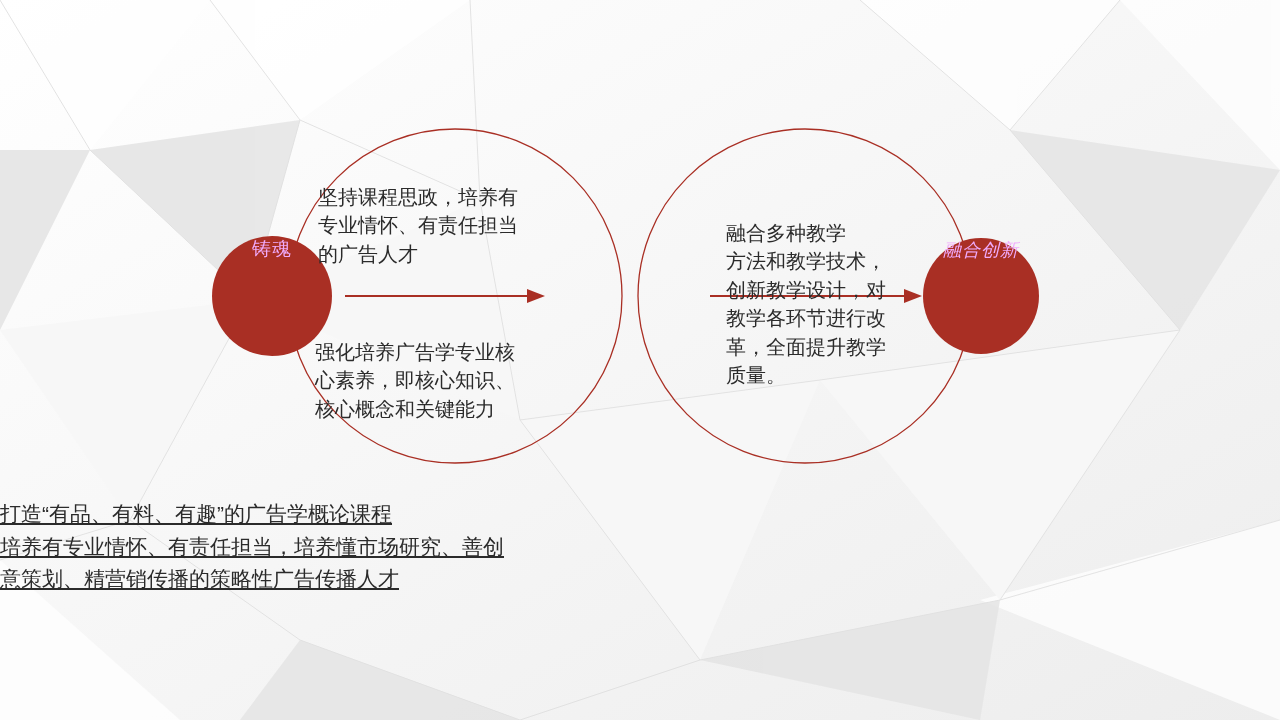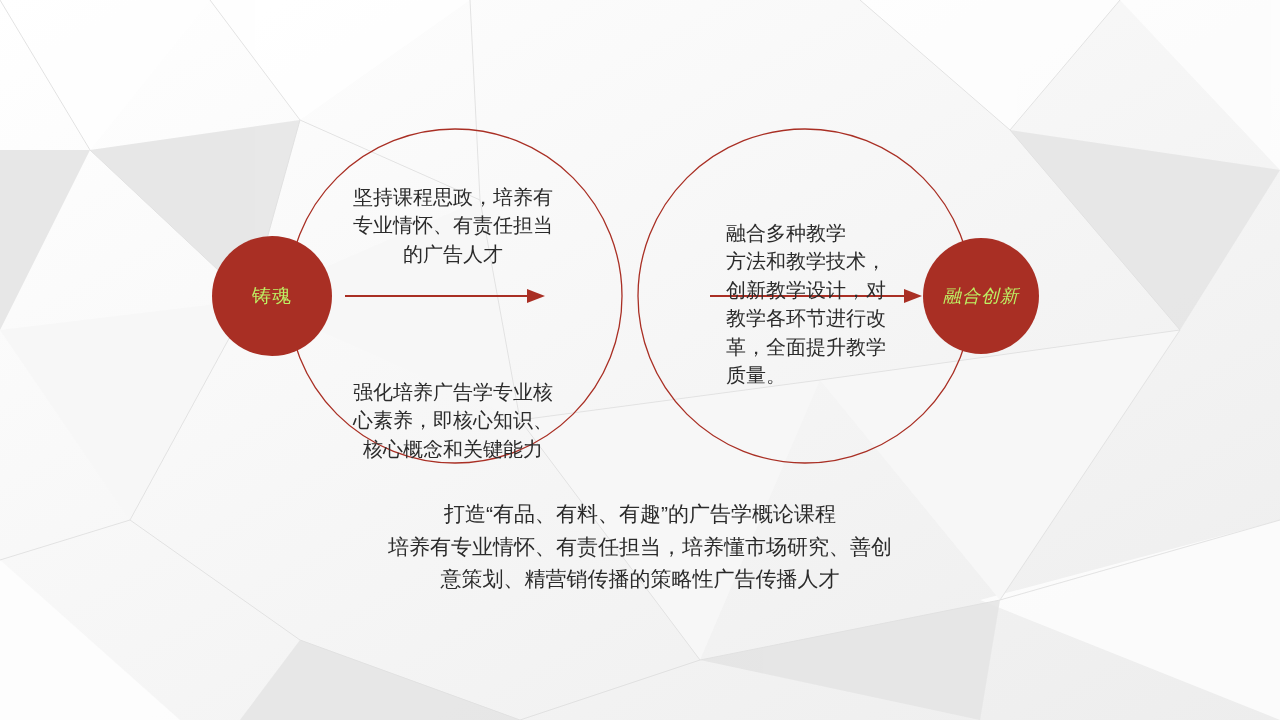--- a/index.html
+++ b/index.html
@@ -35,23 +35,22 @@
     left: 0;
     top: 0;
     width: 1280px;
     height: 720px;
   }
 
   .node {
     position: absolute;
     border-radius: 50%;
     background: #a92f24;
-    color: #bef264;
+    color: #f0abfc;
     display: flex;
-    align-items: center;
     justify-content: center;
     text-align: center;
     letter-spacing: 1px;
   }
   .node-lg {
     width: 130px;
     height: 130px;
     font-size: 21px;
   }
   .node-md {
@@ -64,34 +63,35 @@
     height: 116px;
     font-size: 18px;
     font-style: italic;
   }
 
   .note {
     position: absolute;
     color: #2b2b2b;
     font-size: 20px;
     line-height: 1.42;
-    text-align: center;
+    text-align: left;
     white-space: pre-line;
   }
 
   .summary {
     position: absolute;
     left: 0;
     right: 0;
     top: 498px;
-    text-align: center;
+    text-align: left;
     color: #2b2b2b;
     font-size: 21px;
     line-height: 1.55;
     white-space: pre-line;
+    text-decoration: underline;
   }
 </style>
 </head>
 <body>
 
 <div class="slide">
 
   <svg class="bg-svg" viewBox="0 0 1280 720">
     <defs>
       <linearGradient id="g1" x1="0" y1="0" x2="1" y2="1">
@@ -157,21 +157,21 @@
 
 
   <div class="node node-sm" style="left:923px; top:238px;">
     <span>融合创新</span>
   </div>
 
   <div class="note" style="left:318px; top:183px; width:270px;">坚持课程思政，培养有
 专业情怀、有责任担当
 的广告人才</div>
 
-  <div class="note" style="left:315px; top:338px; width:276px;margin-top:40px;">强化培养广告学专业核
+  <div class="note" style="left:315px; top:338px; width:276px;">强化培养广告学专业核
 心素养，即核心知识、
 核心概念和关键能力</div>
 
   <div class="note" style="left:726px; top:219px; width:190px; text-align:left;">融合多种教学
 方法和教学技术，
 创新教学设计，对
 教学各环节进行改
 革，全面提升教学
 质量。</div>
 

